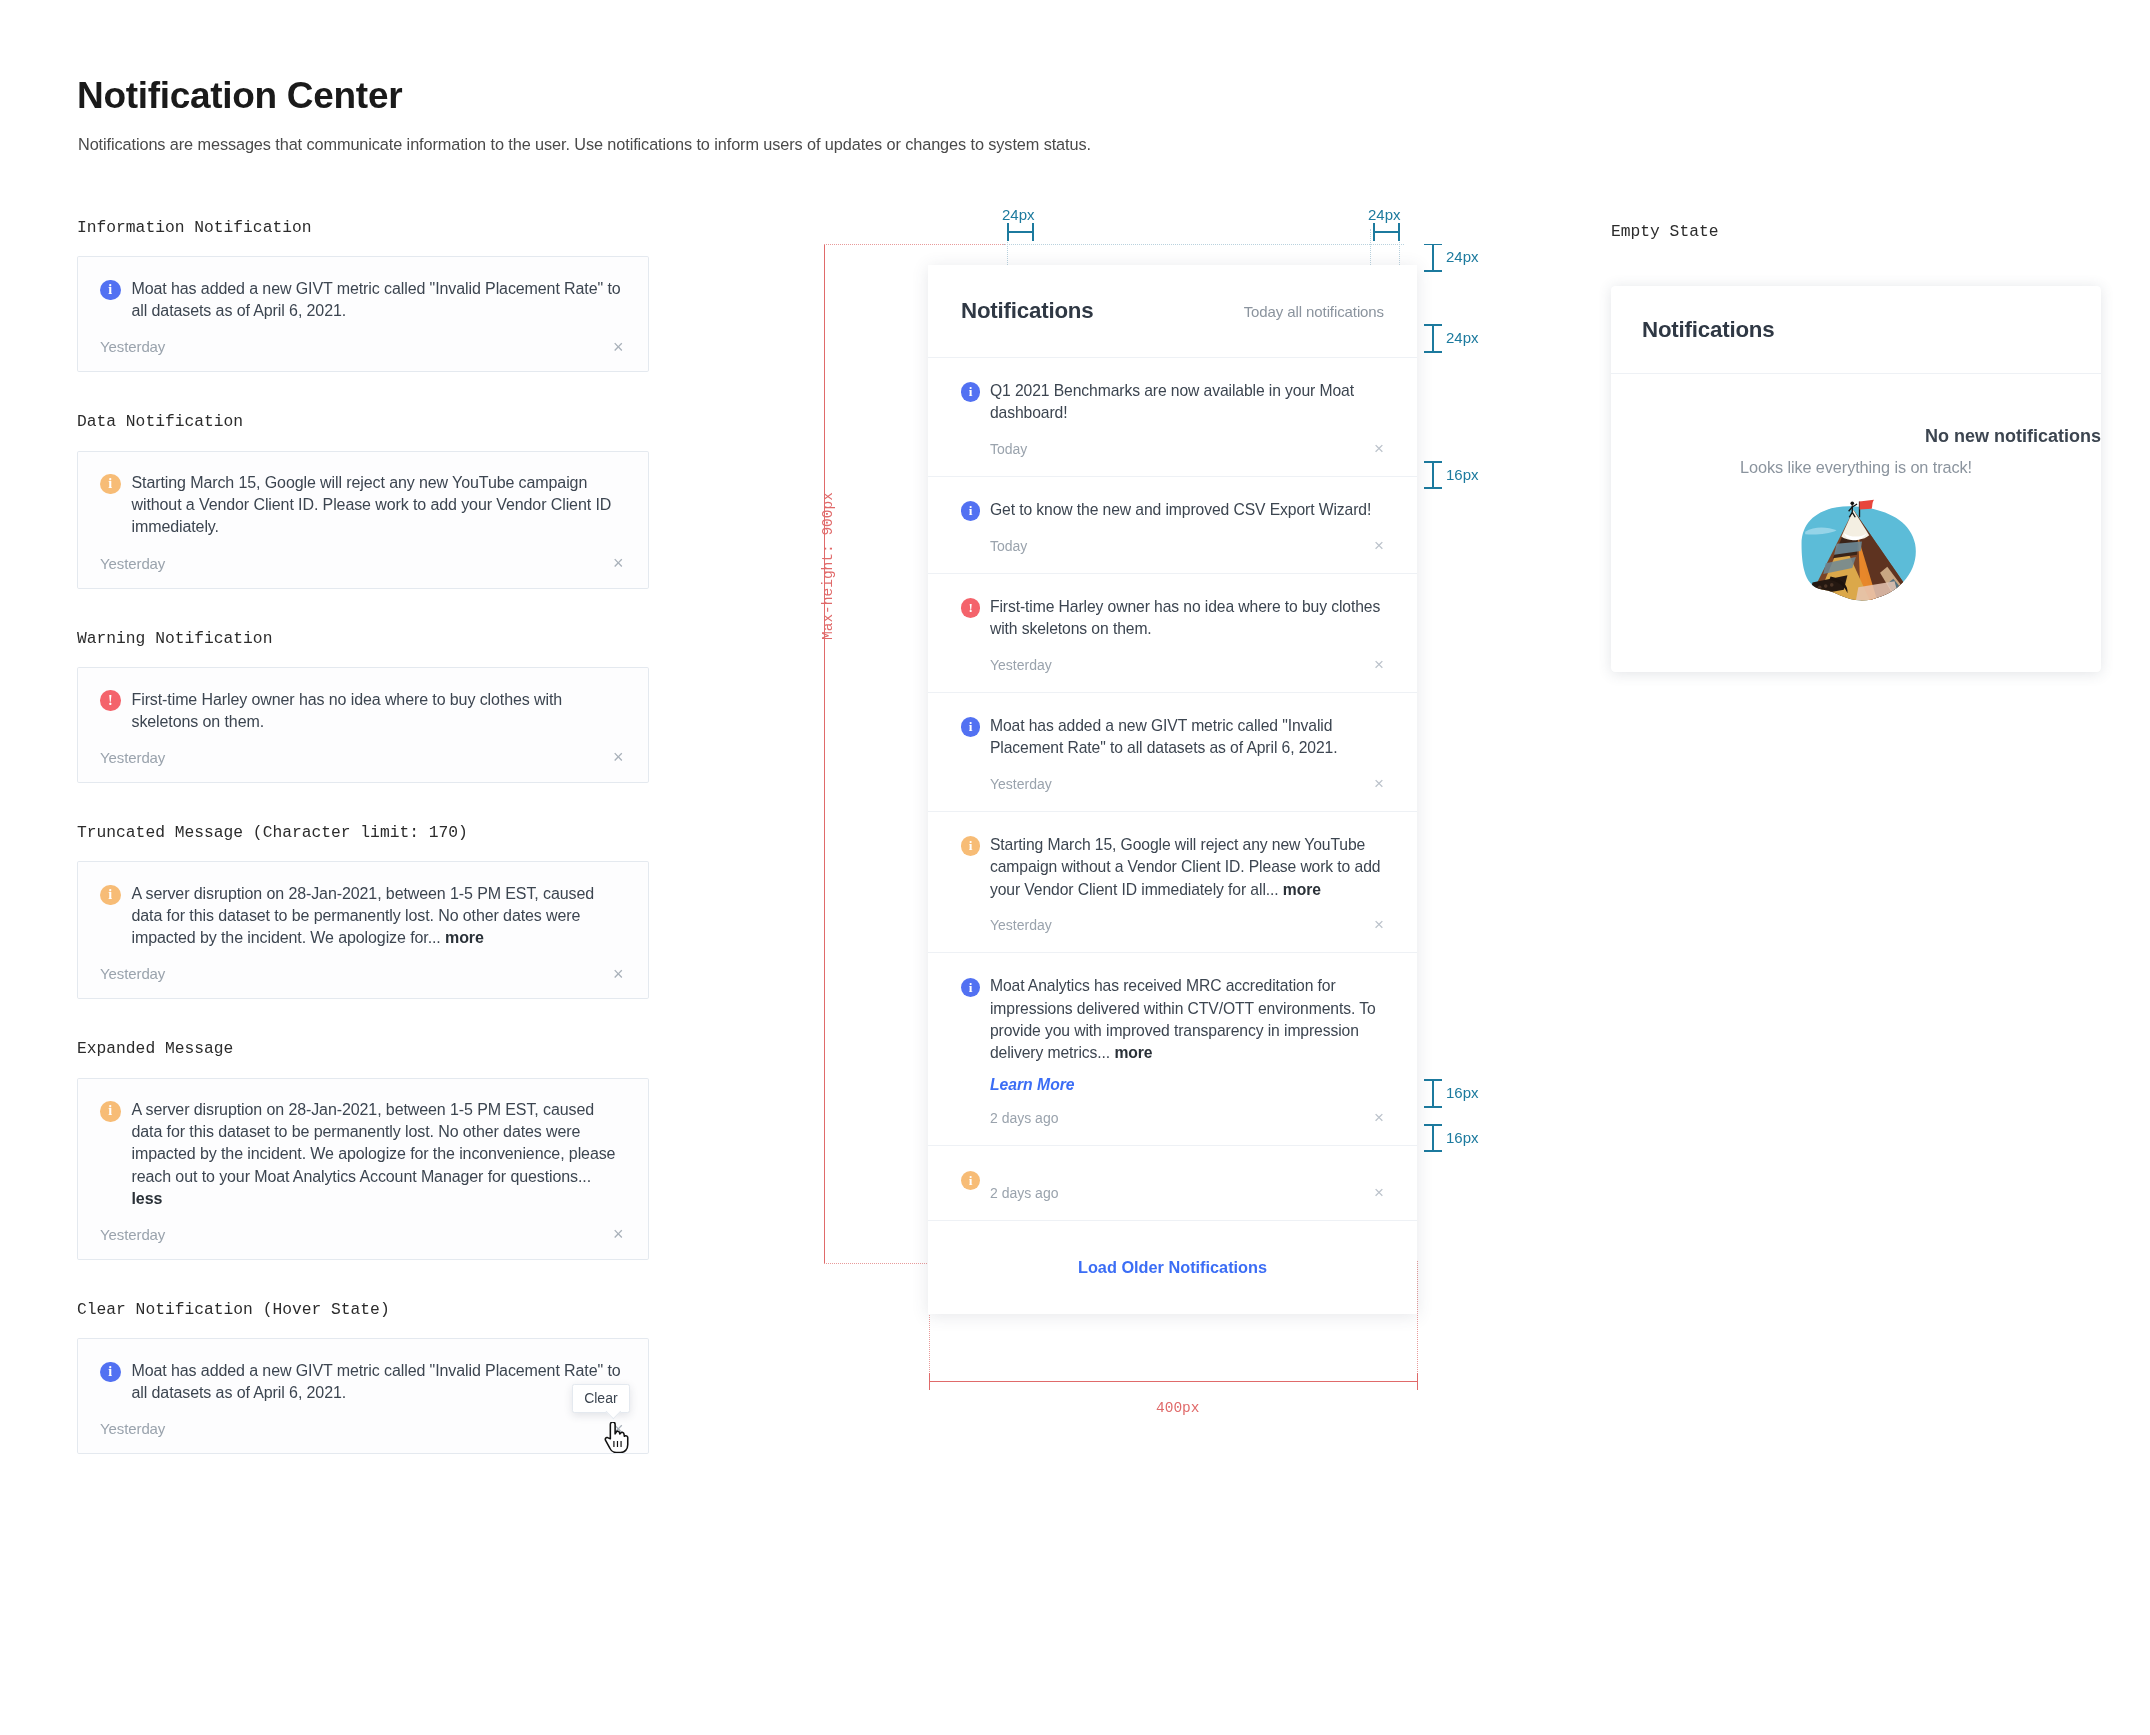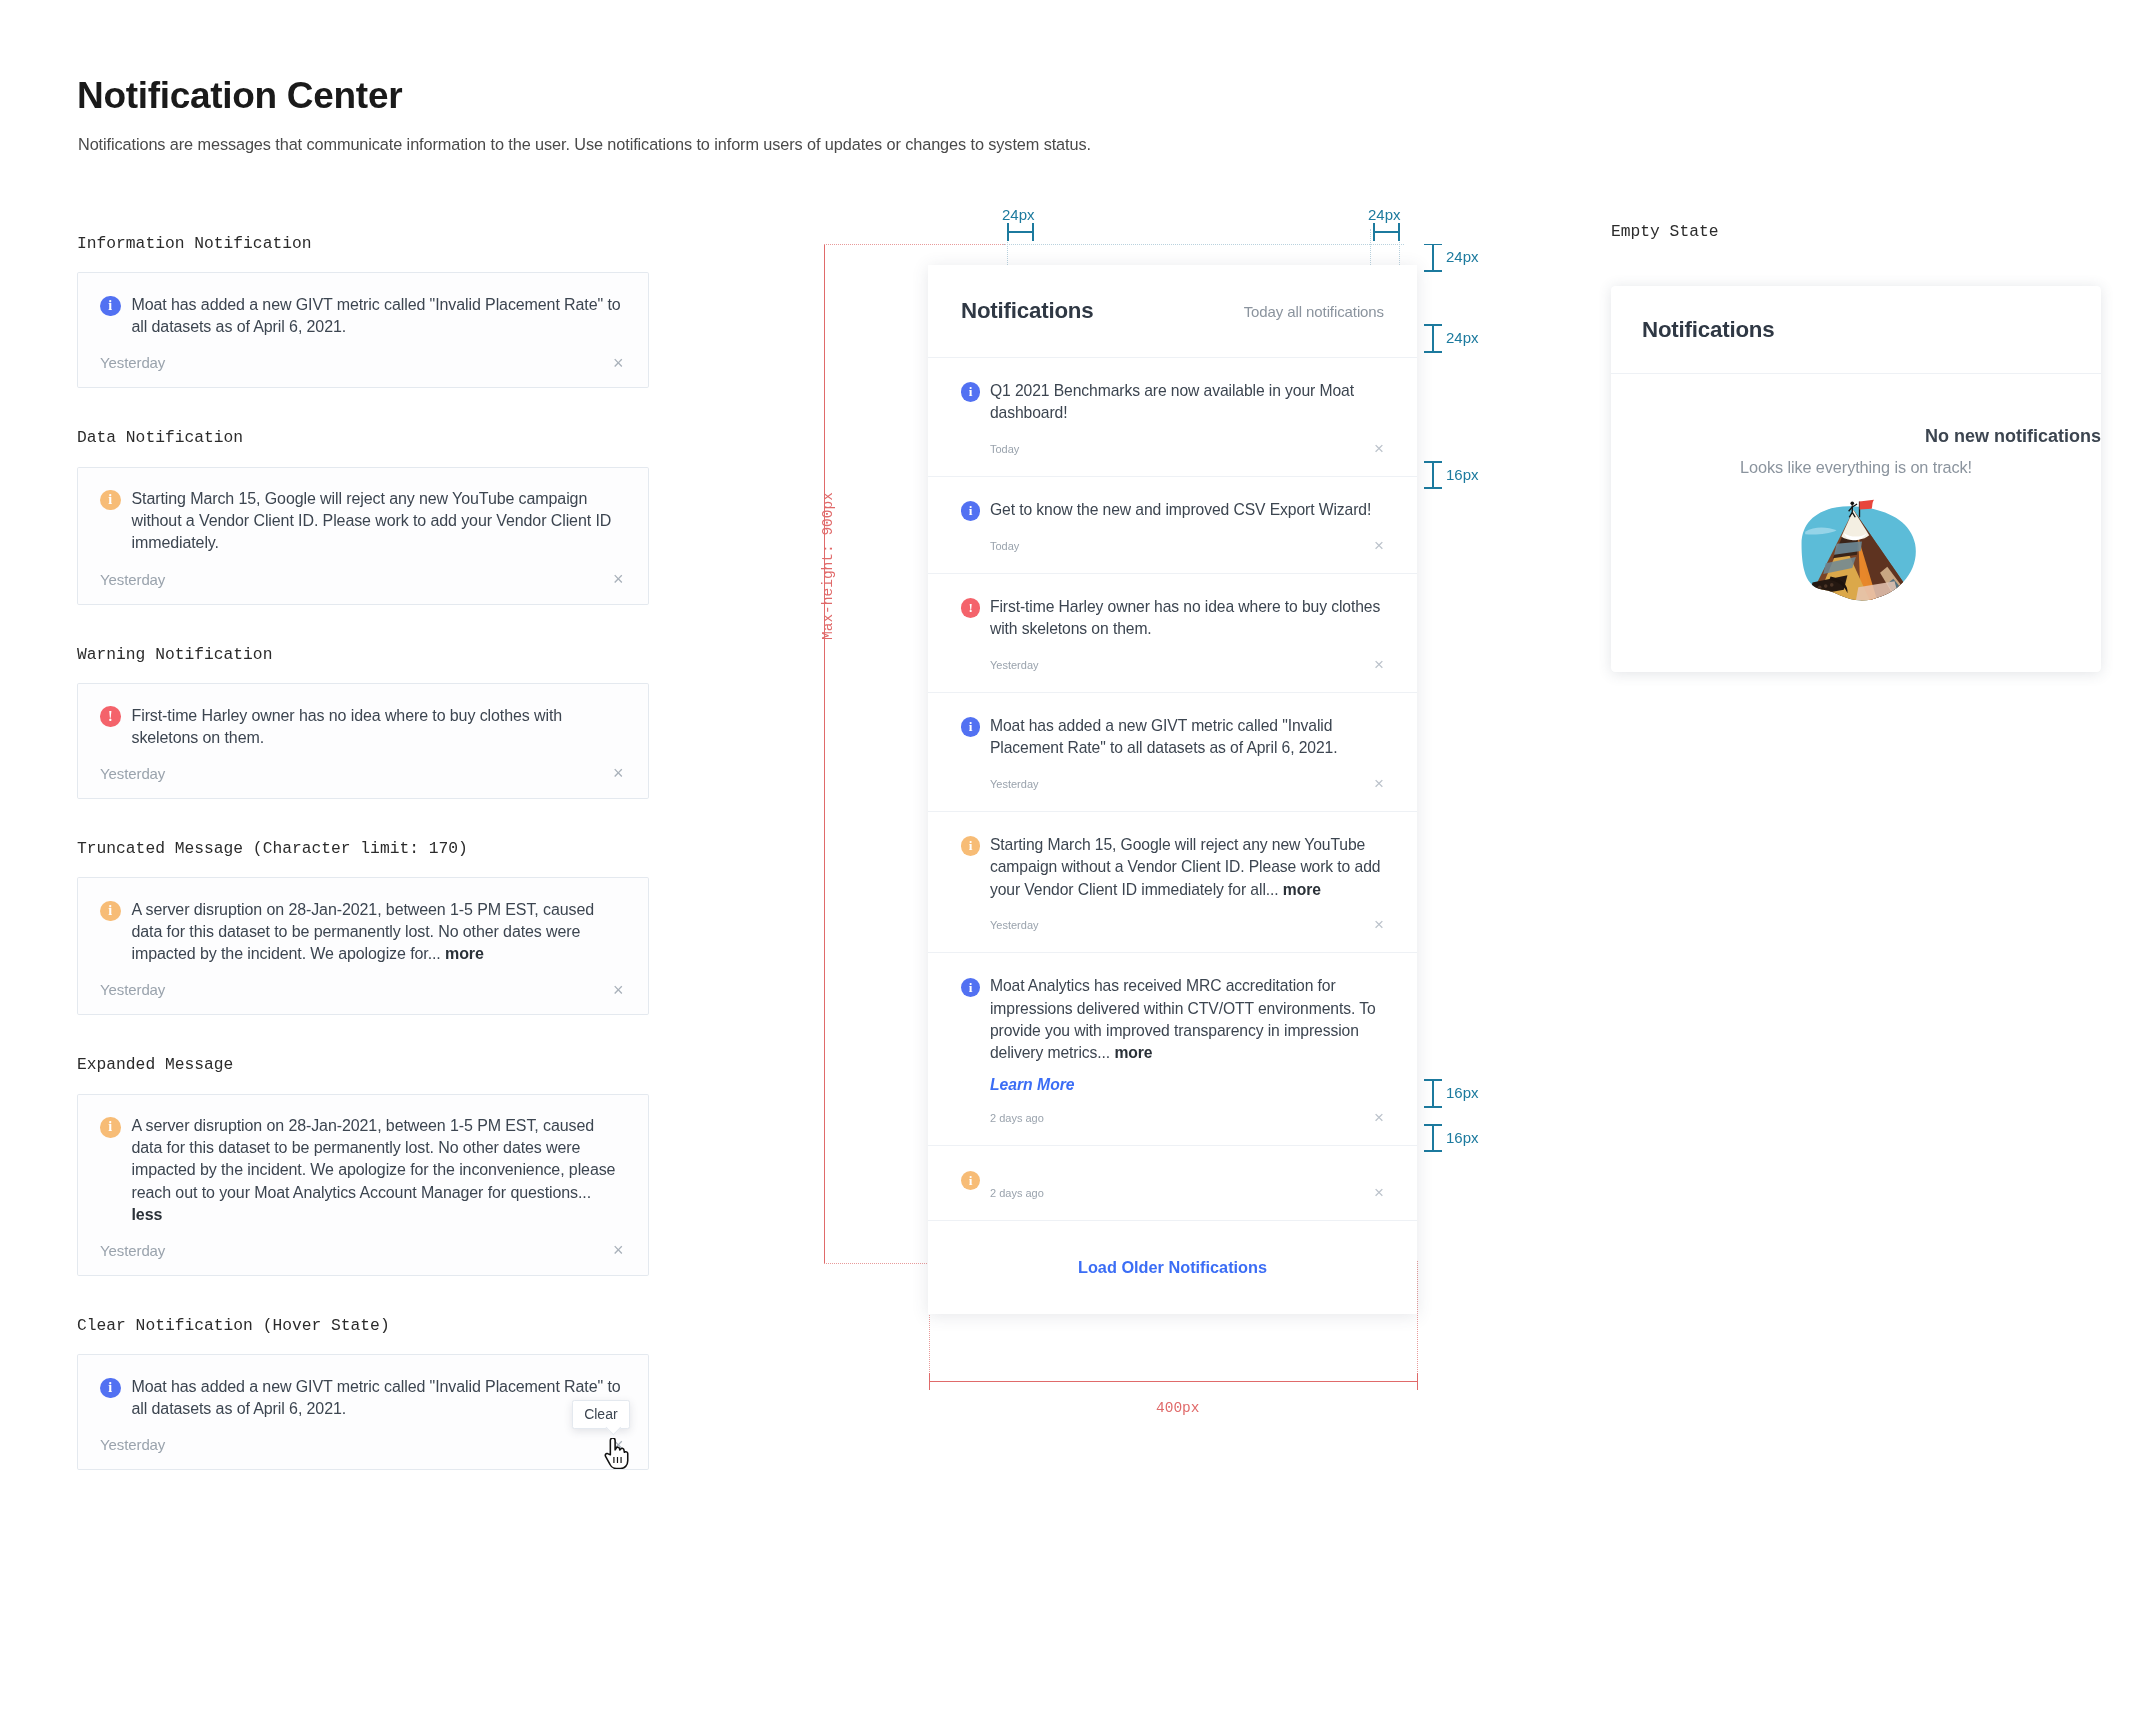--- a/index.html
+++ b/index.html
@@ -23,21 +23,21 @@
   }
 
   
   .section-label {
     font-family: "Liberation Mono", "DejaVu Sans Mono", monospace;
     font-size: 16.3px; color: #2b2b2b; letter-spacing: 0px;
     white-space: nowrap;
   }
 
   
-  #left-col { position: absolute; left: 77px; top: 234px; width: 580px; }
+  #left-col { position: absolute; left: 77px; top: 218px; width: 580px; }
   .demo-block { margin-bottom: 0; }
   .demo-block .section-label { display:block; margin-bottom: 19.3px; }
 
   .card {
     position: relative;
     background: #fdfdfe;
     border: 1.2px solid #e4e9ef;
     border-radius: 1.8px;
     padding: 20.5px 22px 15.7px 22px;
     width: 572px;
@@ -124,21 +124,21 @@
   .spec-msg { font-size: 15.7px; line-height: 1.42; color: #3c4550; letter-spacing: -0.1px; }
   .spec-msg b { font-weight: 700; color: #2a3138; }
   .spec-link {
     display: block; margin-top: 11px;
     font-size: 15.7px; font-weight: 700; color: #3b6df5; cursor: pointer; font-style: italic;
   }
   .spec-footer {
     display:flex; align-items:center; justify-content:space-between;
     margin-top: 14.5px;
   }
-  .spec-time { font-size: 11px; color: #9aa3ad; }
+  .spec-time { font-size: 14px; color: #9aa3ad; }
   .spec-x { font-size: 17px; color: #bcc3cb; font-weight: 300; cursor: pointer; }
 
   .spec-loadmore {
     border-top: 1.2px solid #eef1f5;
     text-align: center;
     padding: 37px 0;
     font-size: 16.3px; font-weight: 700; color: #3b6df5; cursor: pointer;
   }
 
   

